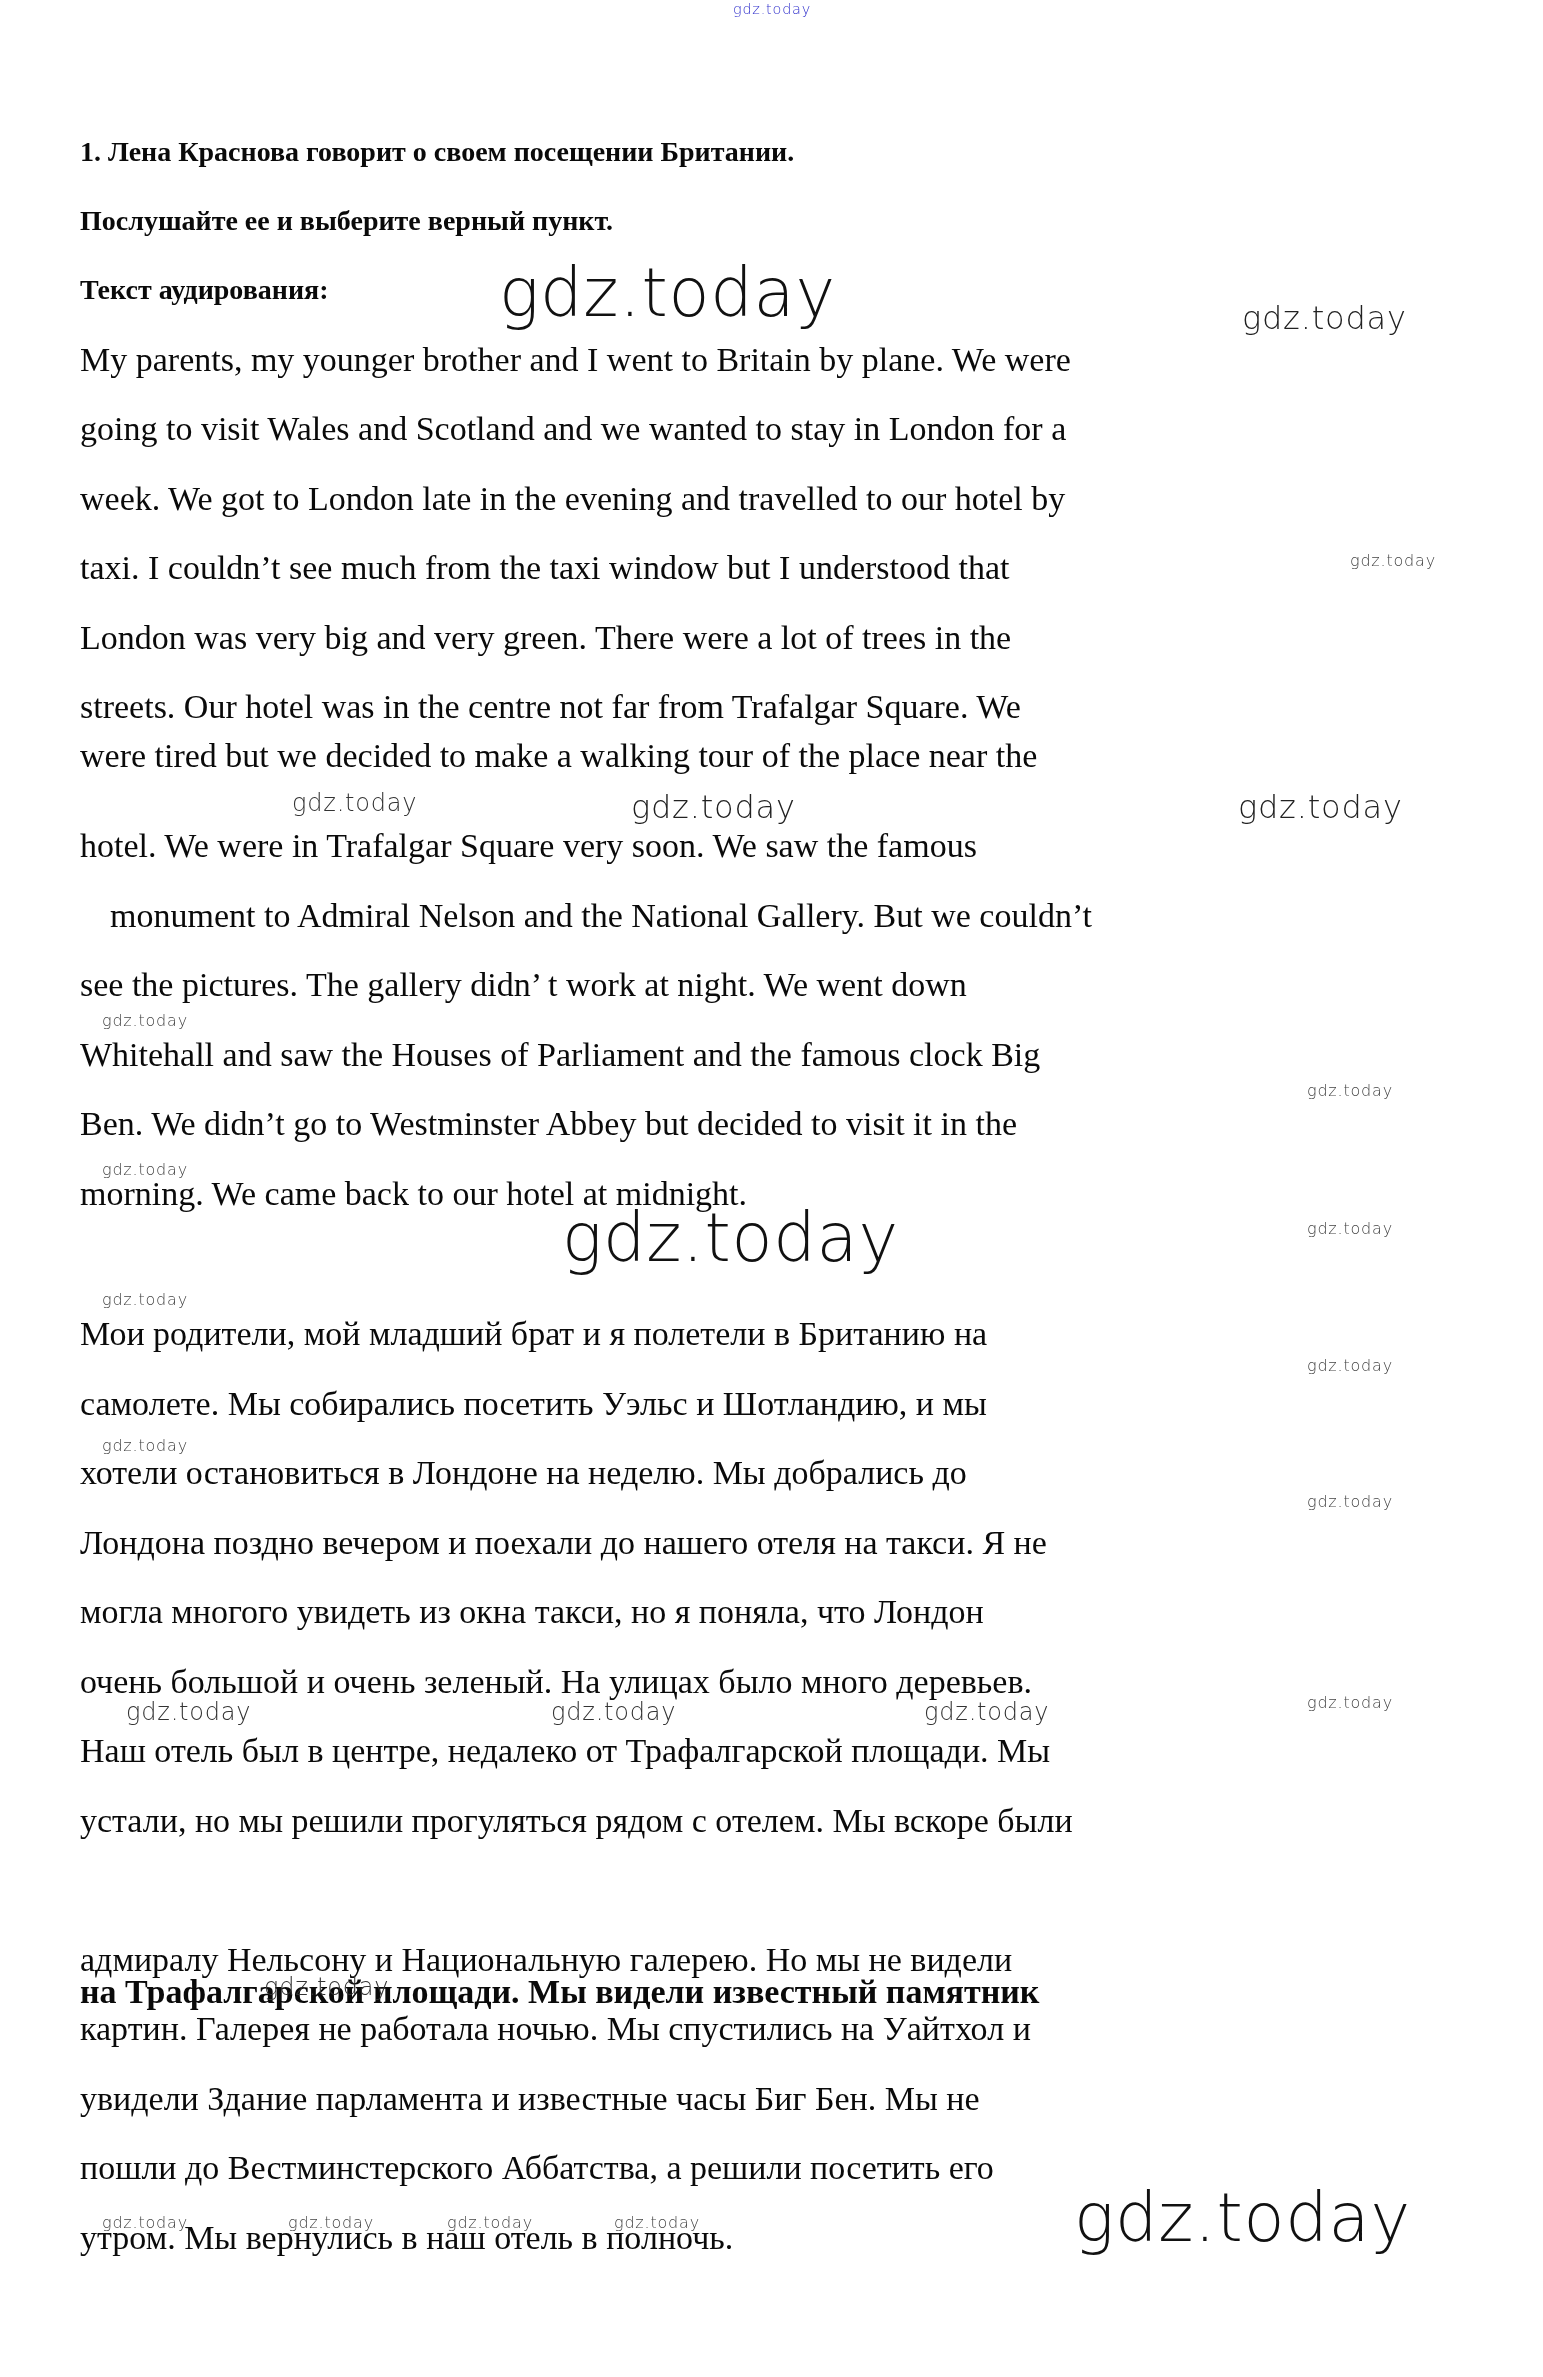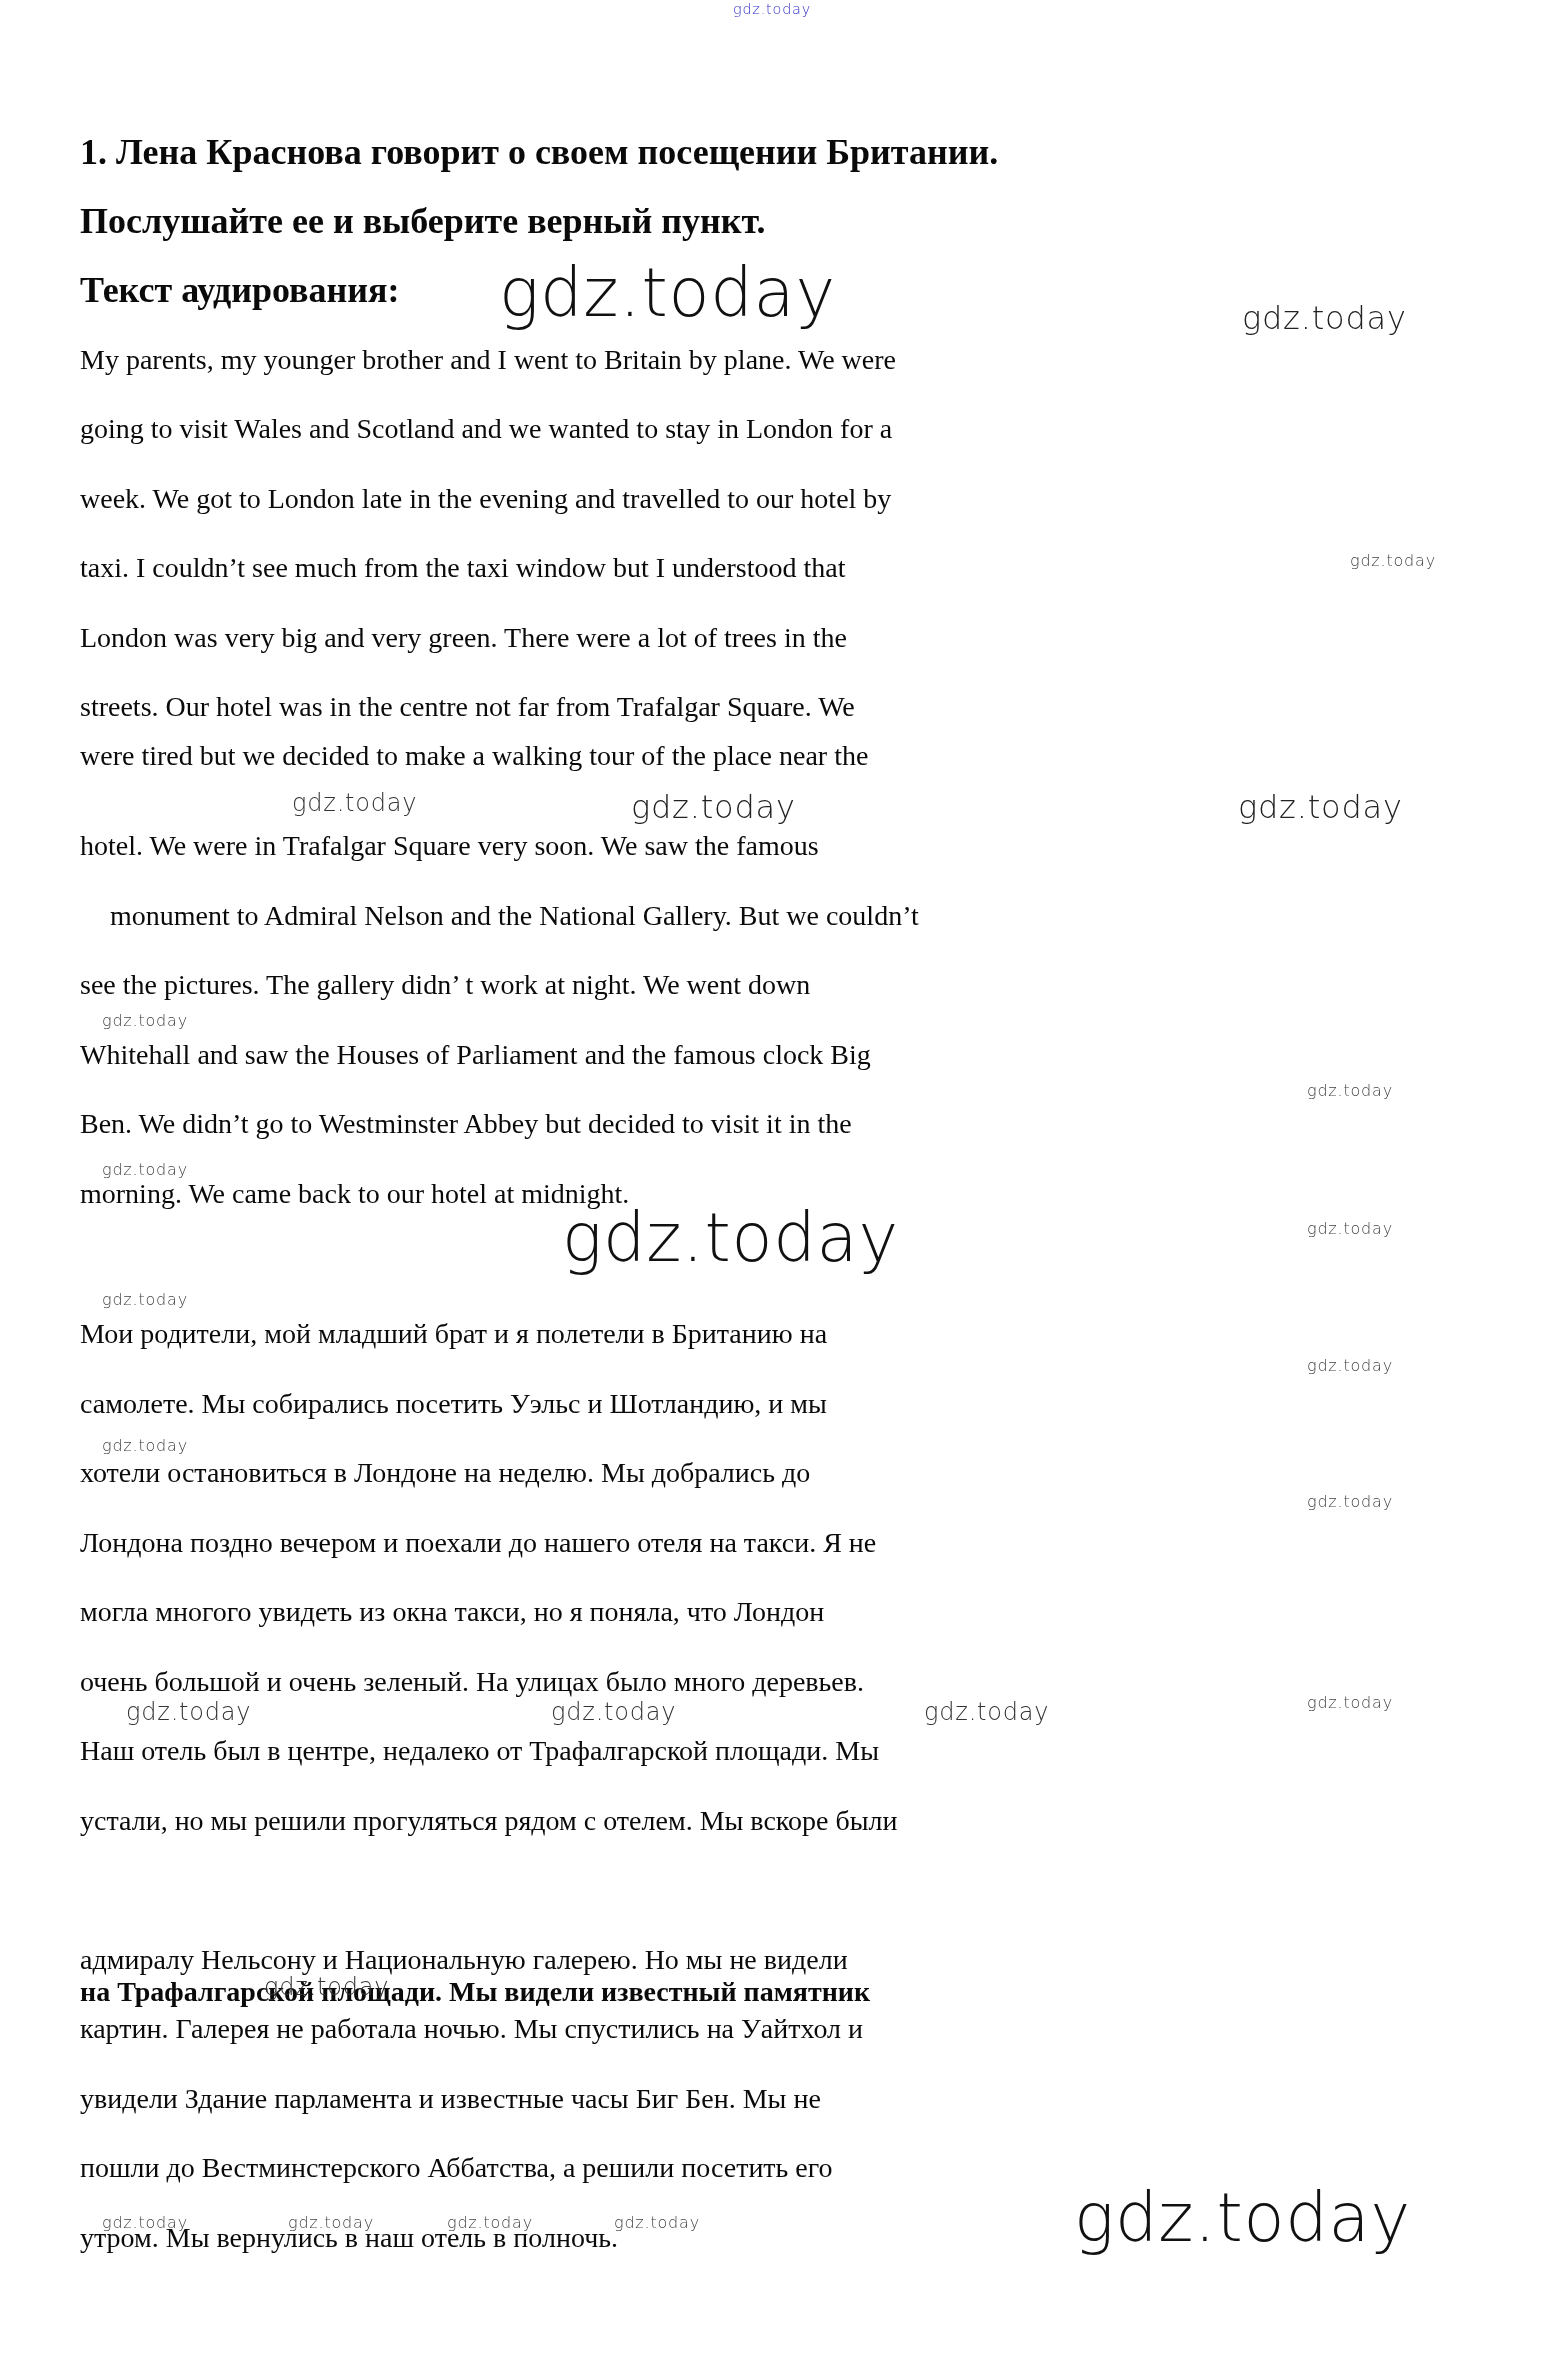--- a/index.html
+++ b/index.html
@@ -18,26 +18,26 @@
     .page {
       position: absolute;
       left: 0; top: 0;
       width: 1543px;
       height: 2377px;
     }
     .line {
       position: absolute;
       left: 80px;
       white-space: nowrap;
-      font-size: 28px;
+      font-size: 34px;
       line-height: 48px;
     }
     .heading-line {
       font-weight: bold;
-      font-size: 36px;
+      font-size: 28px;
     }
     .wm {
       position: absolute;
       font-family: "DejaVu Sans", "Liberation Sans", sans-serif;
       font-weight: 200;
       color: #222222;
       white-space: nowrap;
       letter-spacing: 0.8px;
       line-height: 1;
     }

